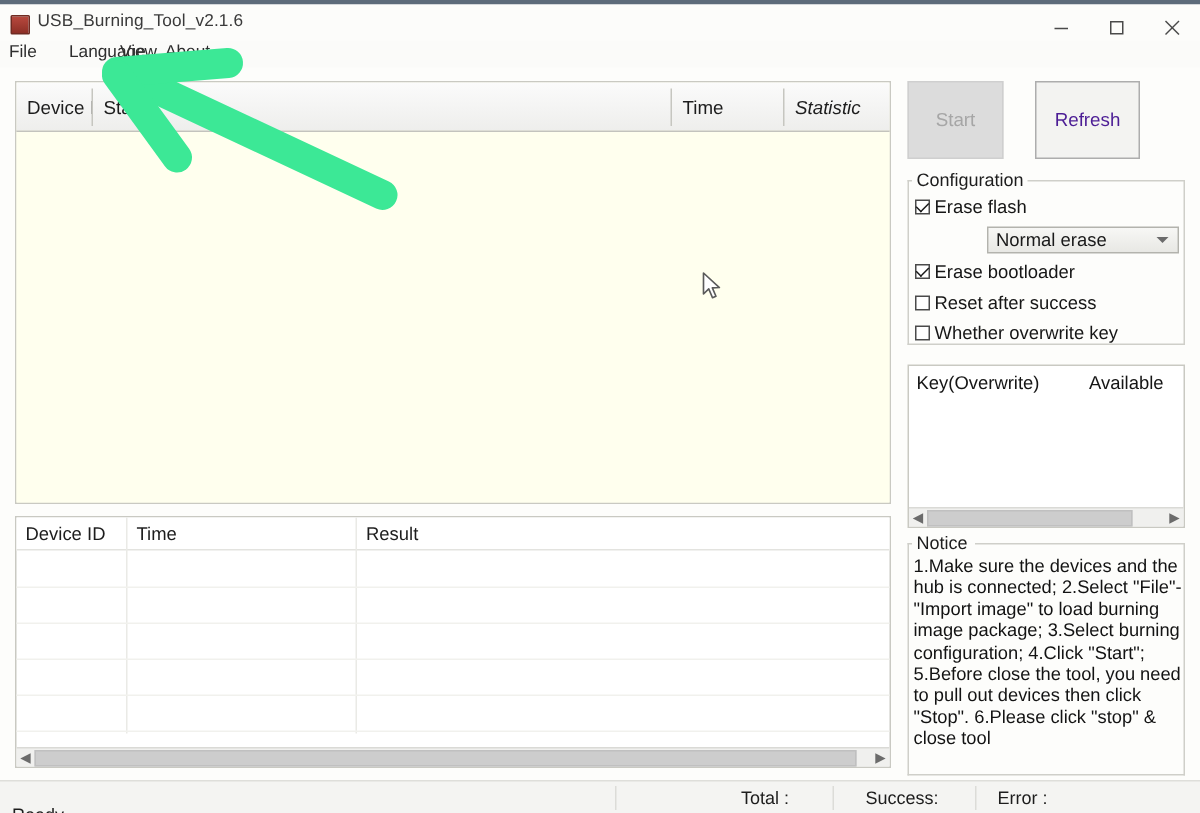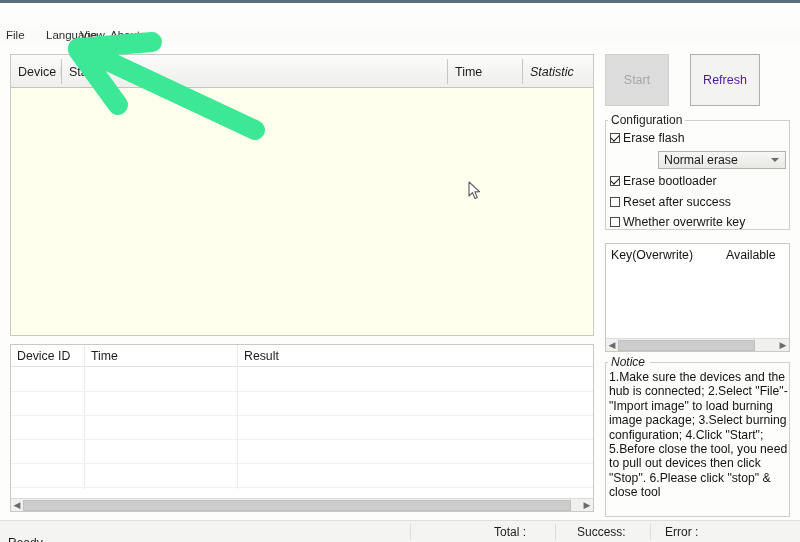--- a/index.html
+++ b/index.html
@@ -71,21 +71,21 @@
   .hscroll{position:absolute;height:13px;background:#f0f0ee;border-top:1px solid #dadad6;
     box-sizing:border-box;display:flex;align-items:center;}
   .hscroll .sarr{width:12px;text-align:center;font-size:9px;color:#6b6b6b;line-height:1;}
   .hscroll .sthumb{height:11px;background:#cdcdcd;border:1px solid #c0c0c0;box-sizing:border-box;}
 
   .noticebox{position:absolute;left:605px;top:362px;width:185px;height:155px;
     border:1px solid #cfcfc9;border-top:none;box-sizing:border-box;background:#fdfdfb;}
   .notice-top-l{position:absolute;left:605px;top:362px;width:4px;height:1px;background:#cfcfc9;}
   .notice-top-r{position:absolute;left:650px;top:362px;width:140px;height:1px;background:#cfcfc9;}
   .notice-title{position:absolute;left:608px;top:355px;font-size:12px;color:#1d1d1d;
-    background:#fdfdfb;padding:0 3px;font-style:italic;}
+    background:#fdfdfb;padding:0 3px;}
   .notice-text{position:absolute;left:609px;top:370px;width:180px;font-size:12.2px;
     line-height:14.4px;color:#131313;}
 
   
   .respanel{position:absolute;left:10px;top:344px;width:584px;height:168px;
     background:#ffffff;border:1px solid #c9c9c2;box-sizing:border-box;}
   .reshead{position:absolute;left:0;top:0;width:100%;height:22px;background:#ffffff;
     border-bottom:1px solid #e3e3df;box-sizing:border-box;}
   .rcell{position:absolute;top:0;height:22px;display:flex;align-items:center;
     font-size:12.3px;color:#1d1d1d;padding-left:6px;box-sizing:border-box;white-space:nowrap;}
@@ -104,20 +104,42 @@
   
   .cursor{position:absolute;pointer-events:none;}
 </style>
 </head>
 <body>
 
 <div id="app">
 
   <div class="topstrip"></div>
 
+  <div class="titlebar">
+    <div class="title-icon"></div>
+    <div class="title-text">USB_Burning_Tool_v2.1.6</div>
+    <div class="wbtns">
+      <div class="wbtn">
+        <svg width="11" height="11" viewBox="0 0 11 11">
+            <line x1="1" y1="6" x2="10" y2="6" stroke="#4a4a4a" stroke-width="1"></line>
+          </svg>
+      </div>
+      <div class="wbtn">
+        <svg width="11" height="11" viewBox="0 0 11 11">
+            <rect x="1.5" y="1.5" width="8" height="8" fill="none" stroke="#4a4a4a" stroke-width="1"></rect>
+          </svg>
+      </div>
+      <div class="wbtn">
+        <svg width="11" height="11" viewBox="0 0 11 11">
+            <line x1="1" y1="1" x2="10" y2="10" stroke="#4a4a4a" stroke-width="1"></line>
+            <line x1="10" y1="1" x2="1" y2="10" stroke="#4a4a4a" stroke-width="1"></line>
+          </svg>
+      </div>
+    </div>
+  </div>
 
   <div class="menubar">
     <div class="menuitem m0">File</div>
     <div class="menuitem m1">Language</div>
     <div class="menuitem m2">View</div>
     <div class="menuitem m3">About</div>
   </div>
 
   <div class="devpanel">
     <div class="devhead">

